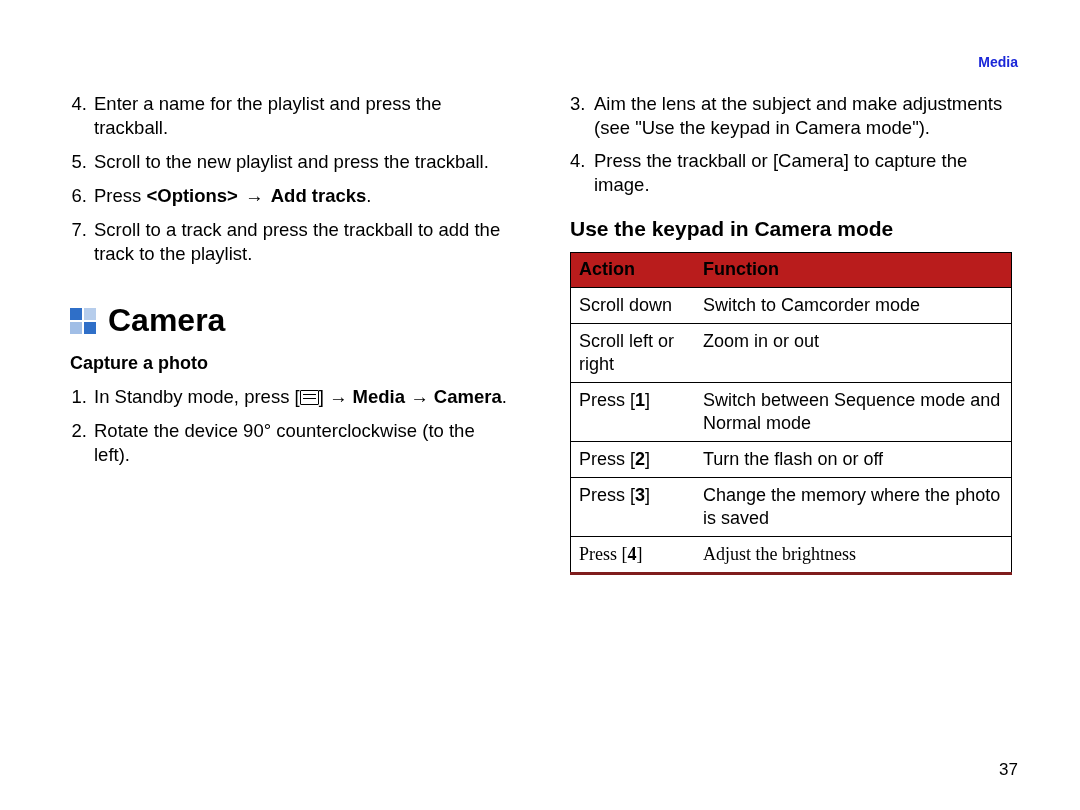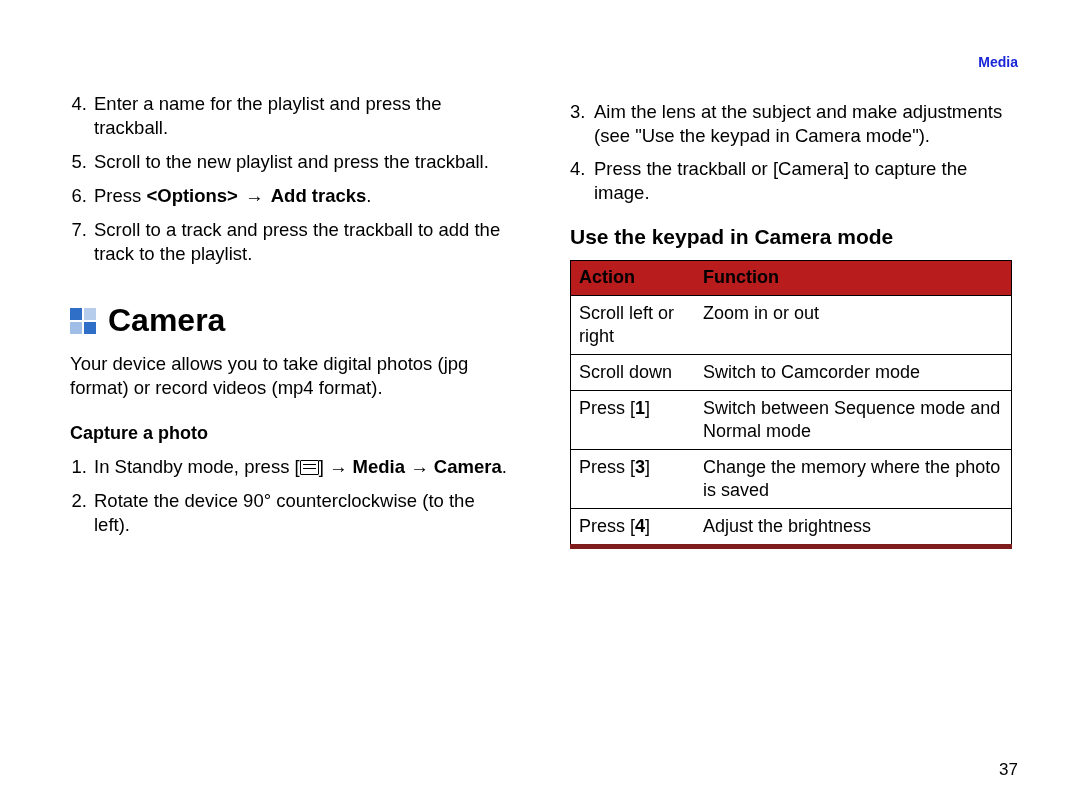--- a/index.html
+++ b/index.html
@@ -35,21 +35,21 @@
     width: 455px;
     font-size: 18.5px;
     line-height: 1.3;
   }
   .ol {
     margin: 0;
     padding-left: 22px;
   }
   .ol li { margin-bottom: 10px; padding-left: 2px; }
   .ol-r {
-    margin: 8px 0 18px 0;
+    margin: 0 0 18px 0;
     padding-left: 22px;
   }
   .ol-r li { margin-bottom: 9px; padding-left: 2px; }
   .ol-r { counter-reset: cr 2; list-style: none; }
   .ol-r > li { counter-increment: cr; position: relative; }
   .ol-r > li::before { content: counter(cr) "."; position: absolute; left: -22px; }
   .section-head {
     display: flex;
     align-items: center;
     gap: 12px;
@@ -120,21 +120,21 @@
   table.keypad td {
     padding: 6px 8px 6px 8px;
     vertical-align: top;
     border: 1px solid #000;
     line-height: 1.28;
     border-left: 1px solid #000;
     border-right: 1px solid #000;
   }
   table.keypad tr td { border-top: none; }
   table.keypad tr:not(:last-child) td { border-bottom: 1px solid #000; }
-  table.keypad tr:last-child td { border-bottom: 5px solid #7f1d1d; }
+  table.keypad tr:last-child td { border-bottom: 3px solid #7f1d1d; font-family: Liberation Serif, serif; }
   
   table.keypad td + td, table.keypad th + th { border-left: none; }
 
   .page-num {
     position: absolute;
     bottom: 30px;
     right: 62px;
     font-size: 17px;
   }
 
@@ -160,21 +160,20 @@
 
       <div class="section-head">
         <span class="ico">
             <span></span>
             <span></span>
             <span></span>
             <span></span>
           </span>
         <h1>Camera</h1>
       </div>
-      <p class="intro">Your device allows you to take digital photos (jpg format) or record videos (mp4 format).</p>
 
       <div class="sub">Capture a photo</div>
       <ol class="ol">
         <li>
           <span>In Standby mode, press [</span><span class="menu-icon"><span class="foot"></span></span><span>] </span><span>→ </span><b>Media</b><span> → </span><b>Camera</b><span>.</span>
         </li>
         <li><span>Rotate the device 90° counterclockwise (to the left).</span></li>
       </ol>
     </div>
 
@@ -188,30 +187,34 @@
 
       <table class="keypad">
         <thead>
           <tr>
             <th>Action</th>
             <th>Function</th>
           </tr>
         </thead>
         <tbody>
           <tr>
+            <td>Scroll down</td>
+            <td>Switch to Camcorder mode</td>
+          </tr>
+          <tr>
             <td>Scroll left or right</td>
             <td>Zoom in or out</td>
           </tr>
           <tr>
-            <td>Scroll down</td>
-            <td>Switch to Camcorder mode</td>
-          </tr>
-          <tr>
             <td><span>Press [</span><b>1</b><span>]</span></td>
             <td>Switch between Sequence mode and Normal mode</td>
+          </tr>
+          <tr>
+            <td><span>Press [</span><b>2</b><span>]</span></td>
+            <td>Turn the flash on or off</td>
           </tr>
           <tr>
             <td><span>Press [</span><b>3</b><span>]</span></td>
             <td>Change the memory where the photo is saved</td>
           </tr>
           <tr>
             <td><span>Press [</span><b>4</b><span>]</span></td>
             <td>Adjust the brightness</td>
           </tr>
         </tbody>

